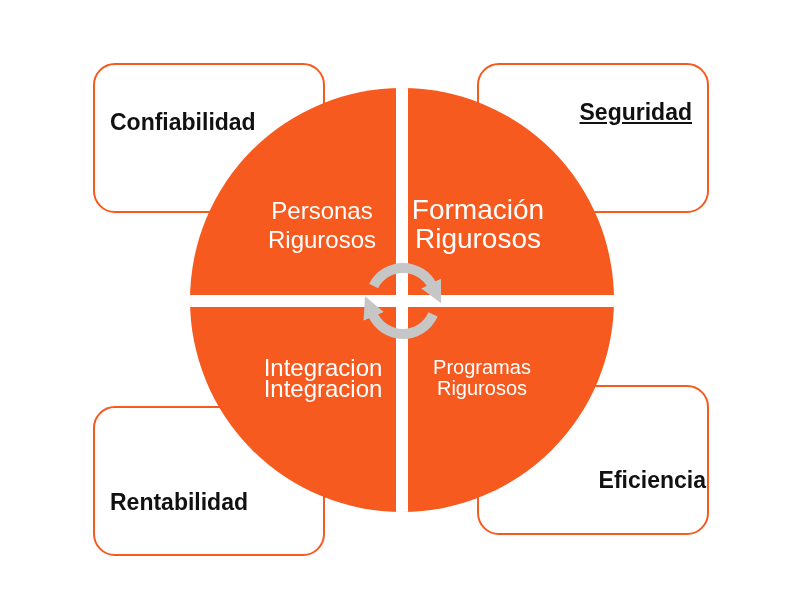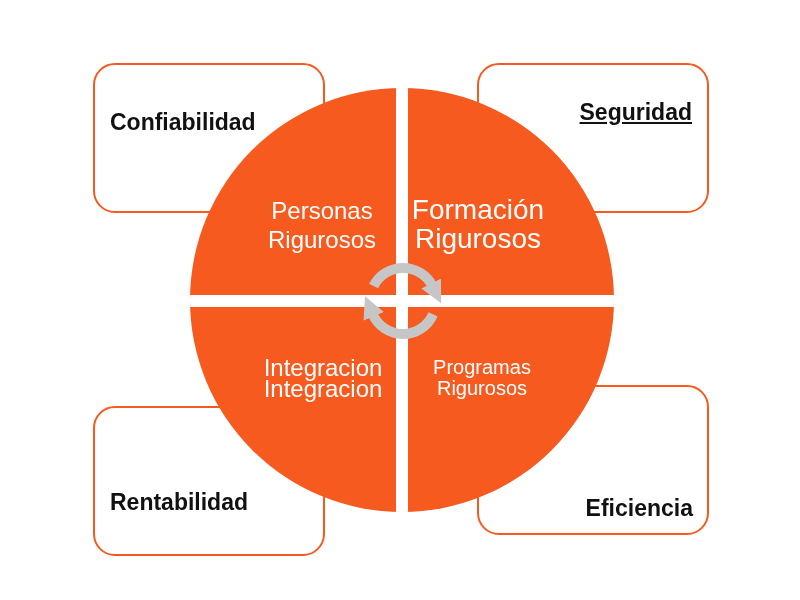--- a/index.html
+++ b/index.html
@@ -34,21 +34,21 @@
     position:absolute;
     font-size:23px;
     font-weight:bold;
     color:var(--card-text);
     line-height:28px;
     white-space:nowrap;
   }
   .card-tl .card-label{left:15px;top:43px;}
   .card-tr .card-label{right:15px;top:33px;text-decoration:underline;}
   .card-bl .card-label{left:15px;top:80px;}
-  .card-br .card-label{right:14px;top:79px;margin-top:28px;}
+  .card-br .card-label{right:1px;top:79px;}
   
   .circle{
     position:absolute;
     left:190px;top:88px;
     width:424px;height:424px;
     border-radius:50%;
     background:var(--orange);
     overflow:hidden;
   }
   .bar-v{

